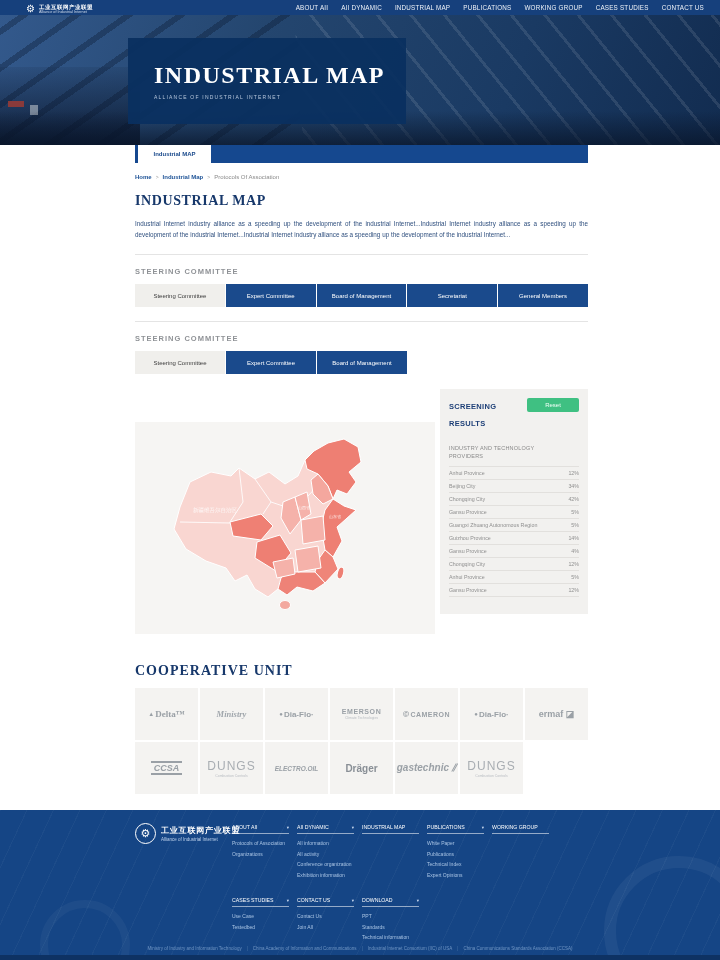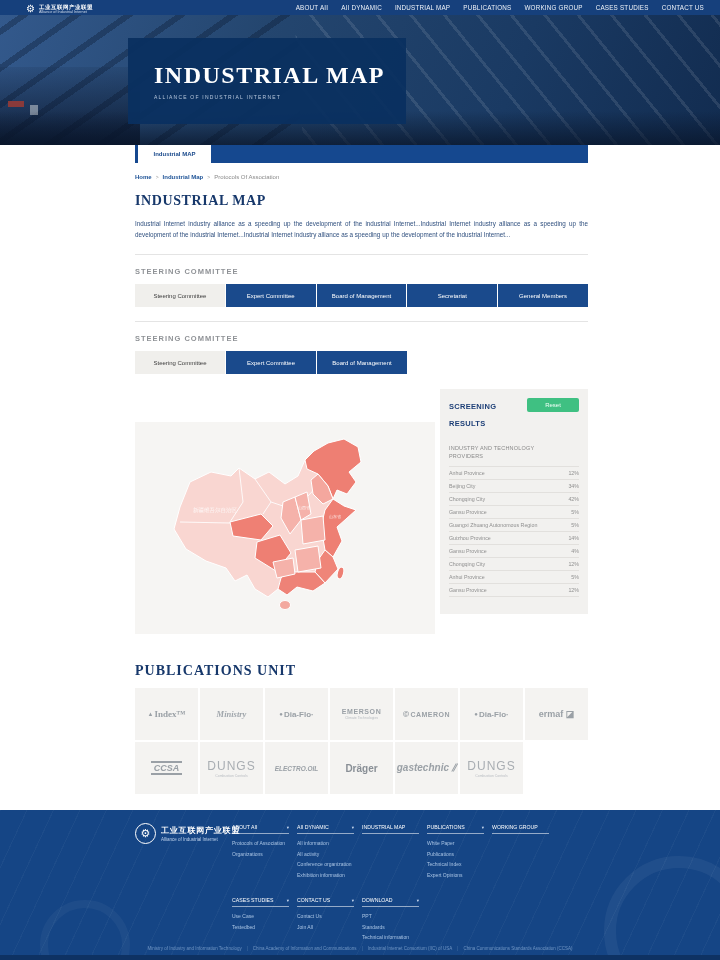--- a/index.html
+++ b/index.html
@@ -264,26 +264,26 @@
             <span class="sval">5%</span>
           </div>
           <div class="srow">
             <span class="sname">Gansu Province</span>
             <span class="sval">12%</span>
           </div>
         </div>
     </div>
   </div>
 
-  <div class="coop-title">PUBLICATIONS UNIT</div>
+  <div class="coop-title">COOPERATIVE UNIT</div>
   <div class="logo-grid" id="logo-grid">
       <div class="logo-cell logo-delta">
         <div class="logo-main">
           <span class="logo-icon">▲</span>
-          <span>Index™</span>
+          <span>Delta™</span>
         </div>
       </div>
       <div class="logo-cell logo-danfoss">
         <div class="logo-main">
           <span>Ministry</span>
         </div>
       </div>
       <div class="logo-cell logo-diaflo">
         <div class="logo-main">
           <span class="logo-icon">●</span>

